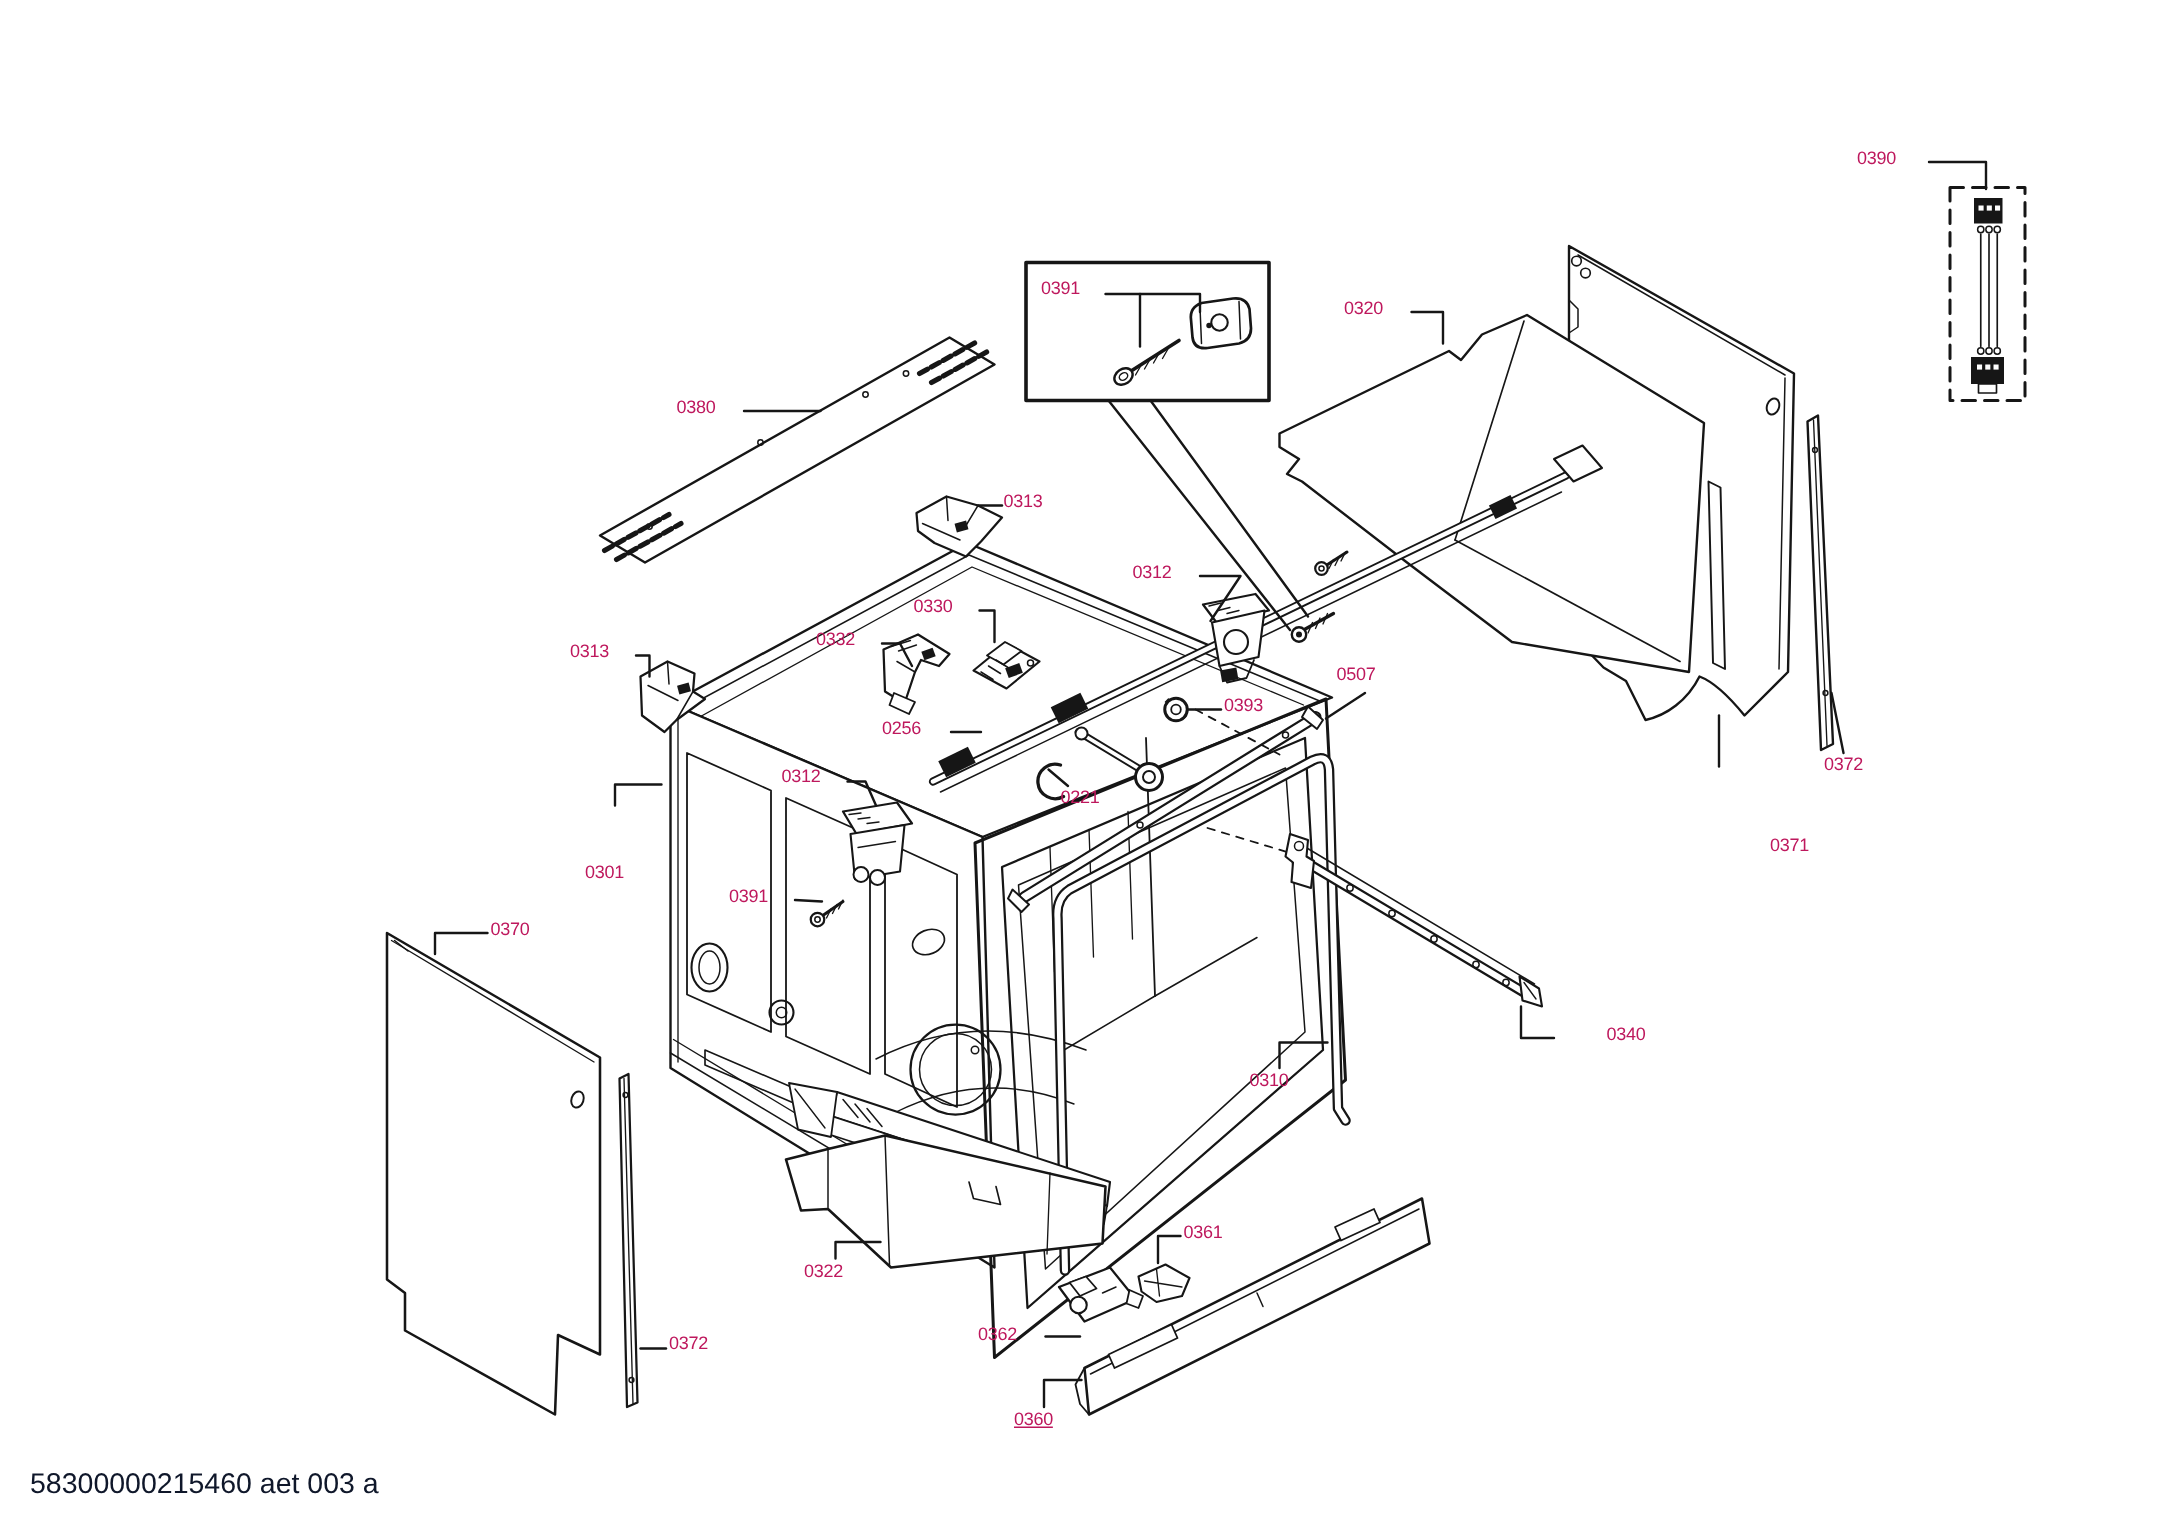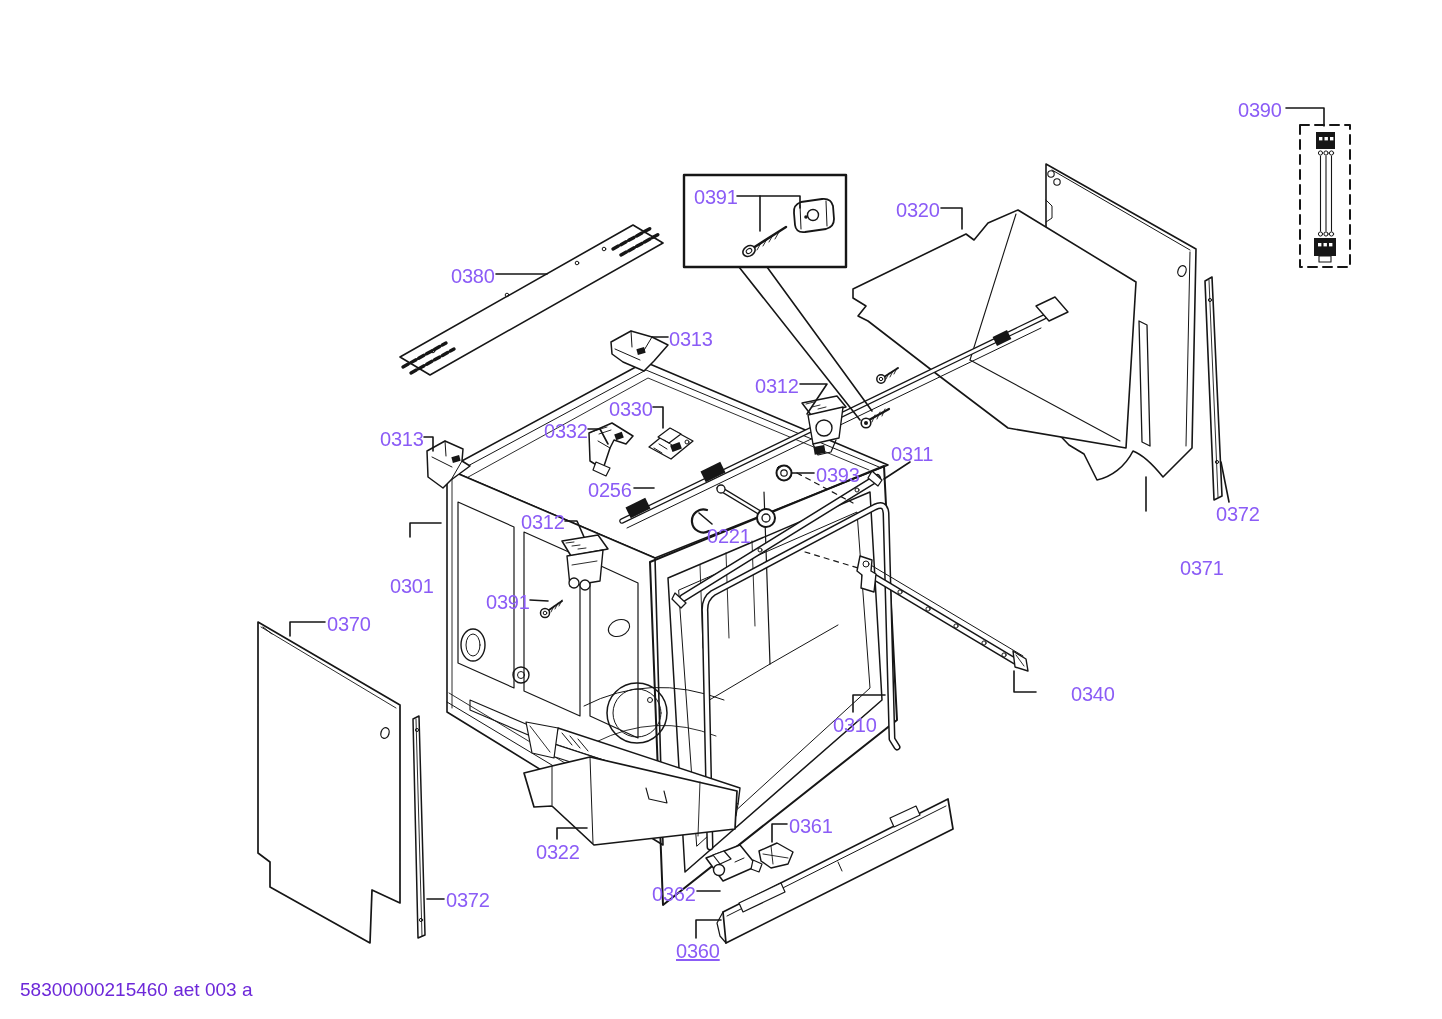--- a/index.html
+++ b/index.html
@@ -1,21 +1,21 @@
 <!DOCTYPE html>
 <html><head>
 <meta charset="utf-8">
 <style>
   html,body{margin:0;padding:0;background:#f4f4f4;}
   #page{position:relative;width:1442px;height:1019px;background:#ffffff;overflow:hidden;
         font-family:"Liberation Sans", sans-serif;}
   #art{position:absolute;left:0;top:0;}
-  .part-label{position:absolute;font-size:20px;line-height:1.1;color:#8b5cf6;
+  .part-label{position:absolute;font-size:12px;line-height:1.1;color:#be185d;
               letter-spacing:-0.2px;white-space:nowrap;}
-  .doc-code{position:absolute;font-size:19px;color:#6d28d9;white-space:nowrap;}
+  .doc-code{position:absolute;font-size:19px;color:#0f172a;white-space:nowrap;}
 </style>
 </head>
 <body>
 
 <div id="page">
 
 <svg id="art" width="1442" height="1019" viewBox="0 0 1442 1019">
  <g stroke="#161616" fill="none" stroke-width="1.6" stroke-linecap="round" stroke-linejoin="round">
 
   <g>
@@ -331,21 +331,21 @@
 <div id="labels">
       <div class="part-label" style="left: 1238px; top: 99px;">0390</div>
       <div class="part-label" style="left: 694px; top: 186px;">0391</div>
       <div class="part-label" style="left: 896px; top: 199px;">0320</div>
       <div class="part-label" style="left: 451px; top: 265px;">0380</div>
       <div class="part-label" style="left: 669px; top: 328px;">0313</div>
       <div class="part-label" style="left: 755px; top: 375px;">0312</div>
       <div class="part-label" style="left: 380px; top: 428px;">0313</div>
       <div class="part-label" style="left: 609px; top: 398px;">0330</div>
       <div class="part-label" style="left: 544px; top: 420px;">0332</div>
-      <div class="part-label" style="left: 891px; top: 443px;">0311</div>
+      <div class="part-label" style="left: 891px; top: 443px;">0507</div>
       <div class="part-label" style="left: 816px; top: 464px;">0393</div>
       <div class="part-label" style="left: 588px; top: 479px;">0256</div>
       <div class="part-label" style="left: 521px; top: 511px;">0312</div>
       <div class="part-label" style="left: 707px; top: 525px;">0221</div>
       <div class="part-label" style="left: 390px; top: 539px; margin-top: 36px;">0301</div>
       <div class="part-label" style="left: 486px; top: 591px;">0391</div>
       <div class="part-label" style="left: 327px; top: 613px;">0370</div>
       <div class="part-label" style="left: 833px; top: 714px;">0310</div>
       <div class="part-label" style="left: 1038px; top: 683px; margin-left: 33px;">0340</div>
       <div class="part-label" style="left: 536px; top: 841px;">0322</div>

